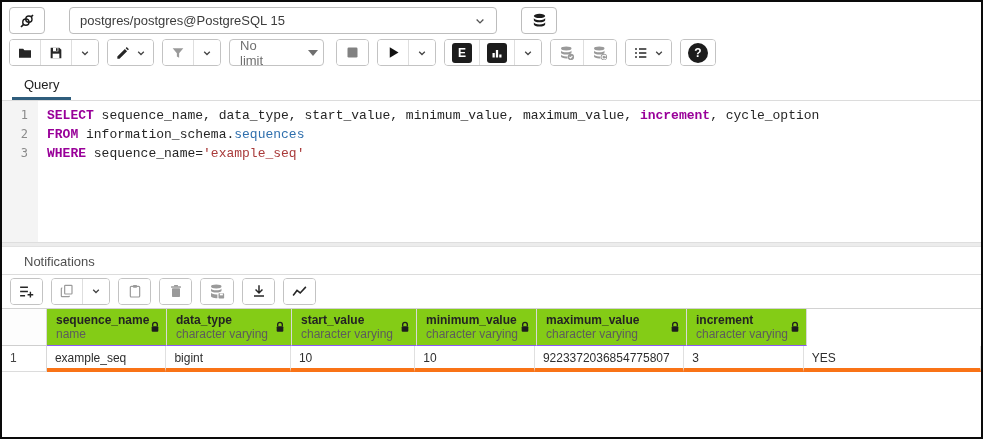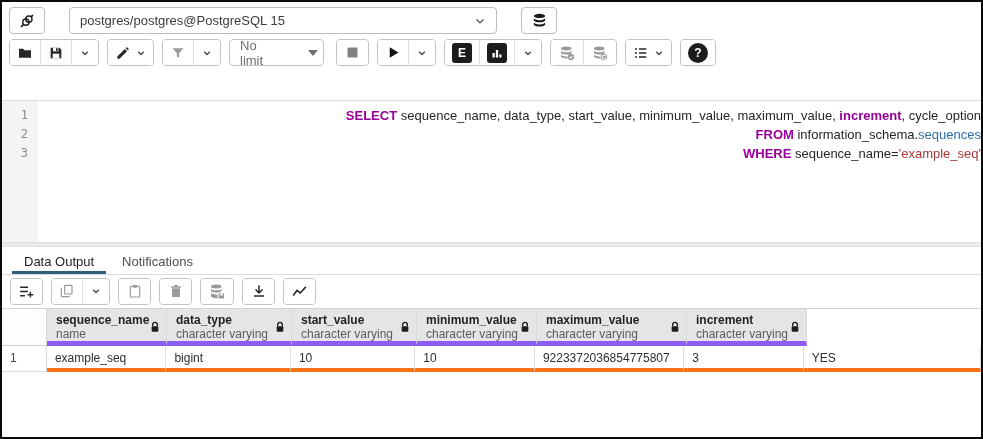--- a/index.html
+++ b/index.html
@@ -51,34 +51,34 @@
     padding:7px 12px 5px; font-size:13px; color:#4f4f4f; cursor:pointer;
     border-bottom:3px solid transparent; white-space:nowrap;
   }
   .tab.active { color:#222; border-bottom-color:#2f5d7c; }
   
   .editor { display:flex; height:141px; background:#fff; overflow:hidden; }
   .gutter {
     width:36px; background:#f4f4f4; padding:5px 10px 0 0; text-align:right;
     font-family:"DejaVu Sans Mono", monospace; font-size:12px; color:#8a8a8a; line-height:19px;
   }
-  .code { flex:1; padding:5px 0 0 9px; font-family:Liberation Sans, sans-serif; font-size:13px; line-height:19px; white-space:pre;text-align:right; }
+  .code { flex:1; padding:5px 0 0 9px; font-family:Liberation Mono, monospace; font-size:13px; line-height:19px; white-space:pre; }
   .tok-kw { color:#990099; font-weight:bold; }
   .tok-id { color:#262626; }
   .tok-link { color:#2f6fad; }
   .tok-str { color:#a93a3a; }
   .splitter { height:4px; background:#ececec; border-top:1px solid #dedede; }
   
   .res-toolbar { display:flex; align-items:center; gap:8px; padding:4px 8px 5px; height:33px; }
   
   .grid { border-top:1px solid #d2d2d2; font-size:12px; color:#2e2e2e; }
   .g-row { display:flex; }
   .h-cell {
-    position:relative; border-right:1px solid #d8d8d8; border-bottom:5px solid #8b5cf6;
-    padding:4px 20px 19px 9px; background:#e5e5e5; height:37px; cursor:pointer;
+    position:relative; border-right:1px solid #d8d8d8; border-bottom:1px solid #8b5cf6;
+    padding:4px 20px 19px 9px; background:#84cc16; height:37px; cursor:pointer;
   }
   .h-name { font-weight:bold; font-size:12px; color:#232323; line-height:14px; white-space:nowrap; }
   .h-type { font-size:12px; color:#5c5c5c; line-height:14px; white-space:nowrap; }
   .h-lock { position:absolute; right:6px; top:12px; }
   .rn-h { width:45px; border-right:1px solid #d8d8d8; border-bottom:1px solid #cfcfcf; background:#fdfdfd; height:37px; }
   .d-cell {
     border-right:1px solid #e0e0e0; border-bottom:4px solid #f97316;
     padding:5px 8px; height:26px; white-space:nowrap; overflow:hidden; background:#fff;
   }
   .rn-cell {
@@ -289,35 +289,35 @@
     </div>
 
     <div class="btn-group">
       <button class="tb-btn">
         <span class="badge round">?</span>
       </button>
     </div>
   </div>
 
   <div class="tabstrip query" id="query-tabs">
+      <div class="tab active">Query</div>
     </div>
 
   <div class="editor">
     <div class="gutter" id="gutter">
         <div>1</div>
         <div>2</div>
         <div>3</div>
       </div>
     <div class="code" id="code"><div><span class="tok-kw">SELECT</span><span class="tok-id"> sequence_name, data_type, start_value, minimum_value, maximum_value, </span><span class="tok-kw">increment</span><span class="tok-id">, cycle_option</span></div><div><span class="tok-kw">FROM</span><span class="tok-id"> information_schema.</span><span class="tok-link">sequences</span></div><div><span class="tok-kw">WHERE</span><span class="tok-id"> sequence_name=</span><span class="tok-str">'example_seq'</span></div></div>
   </div>
 
   <div class="splitter"></div>
 
   <div class="tabstrip output" id="output-tabs">
-      <div class="tab active">Data Output</div>
       <div class="tab">Notifications</div>
     </div>
 
   <div class="res-toolbar">
     <div class="btn-group">
         <button class="tb-btn">
       <span class="icon-dark">
         <svg width="17" height="17" viewBox="0 0 24 24" stroke="#262626" stroke-width="2" fill="none">
               <path d="M3 6h11M3 12h11M3 18h7"></path>
               <path d="M17.5 12.5v8M13.5 16.5h8"></path>

